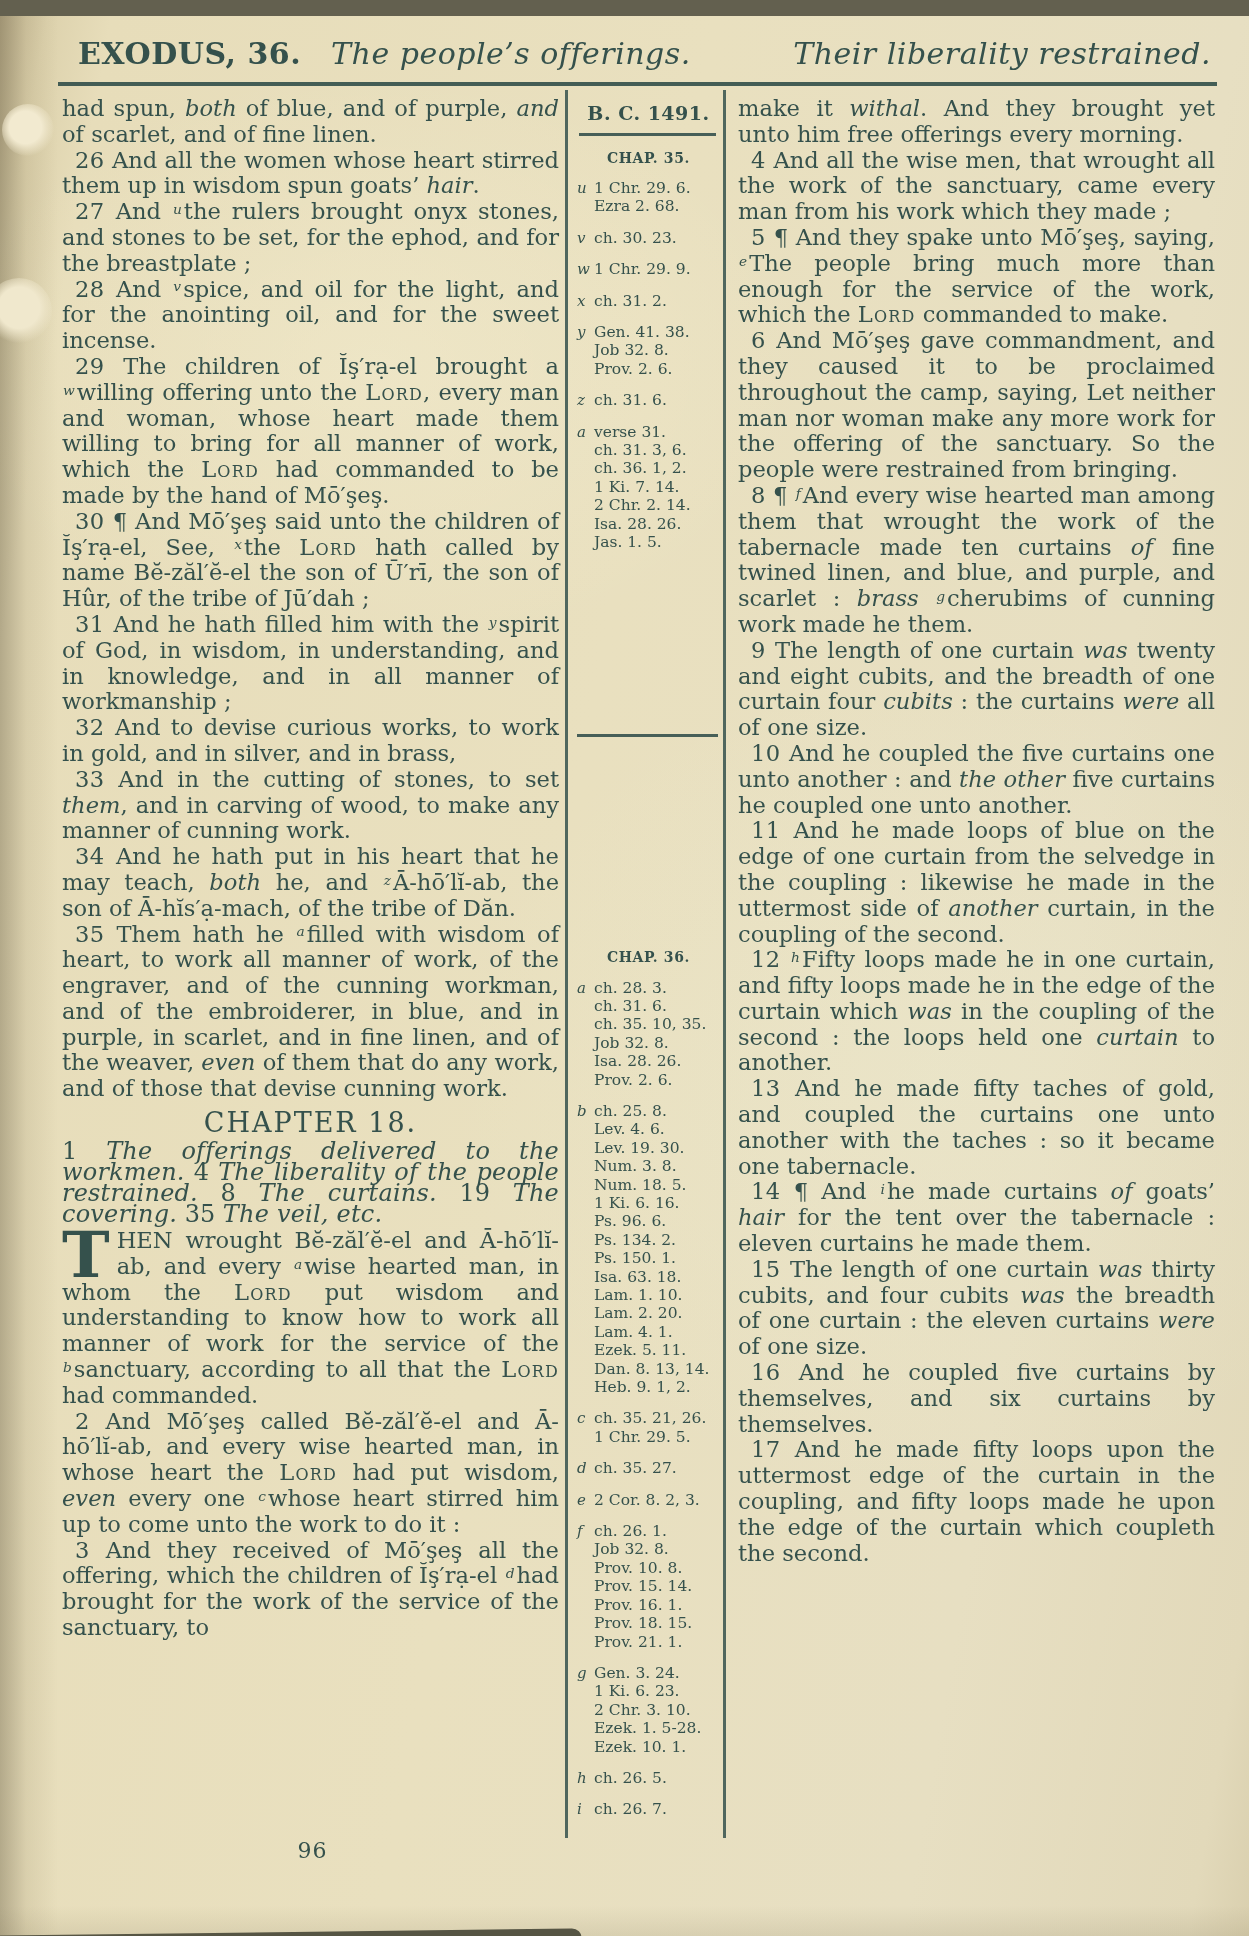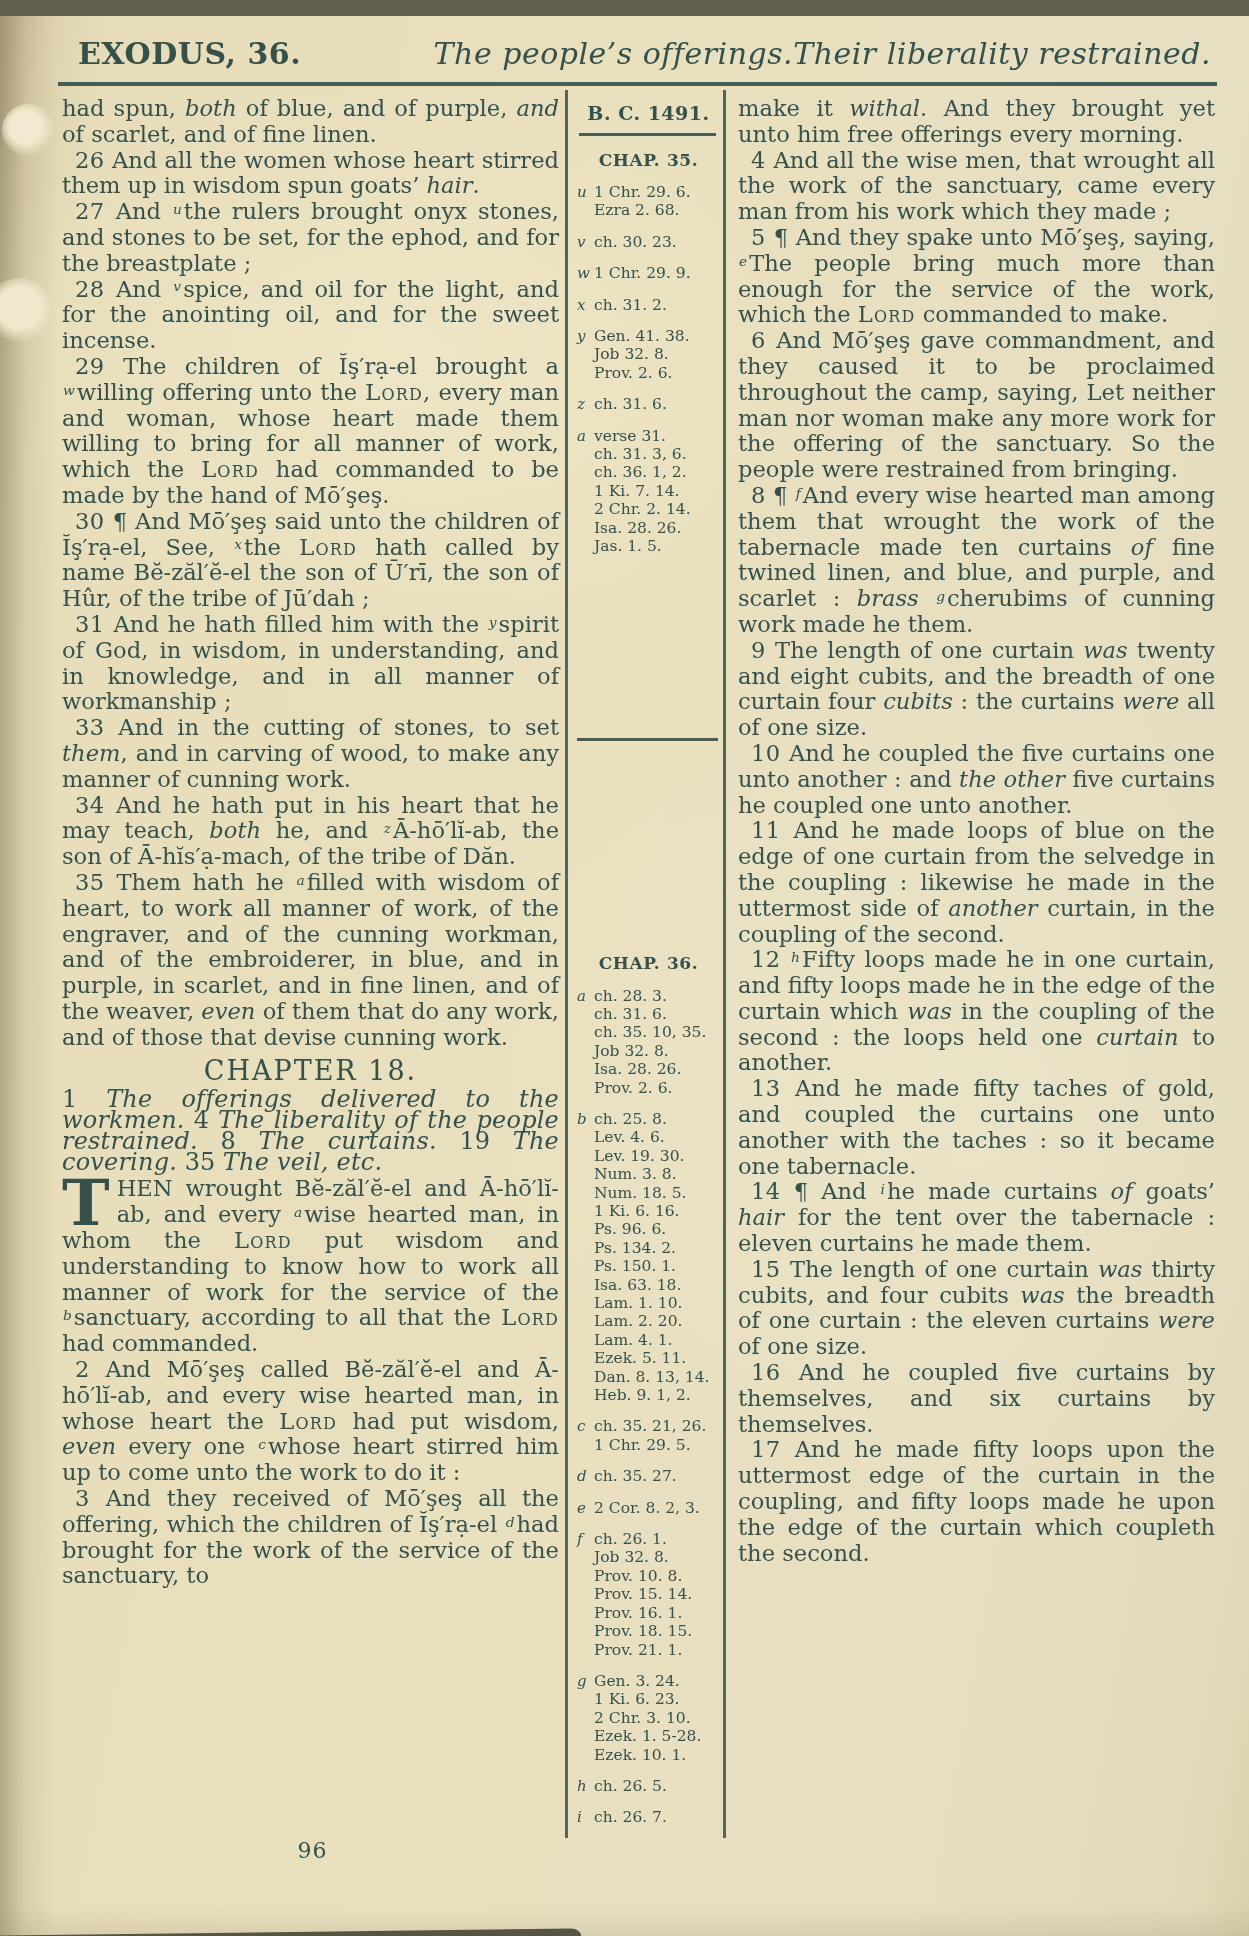--- a/index.html
+++ b/index.html
@@ -28,21 +28,21 @@
     transform:rotate(-.7deg);border-radius:6px 10px 0 0;}
   .hole{position:absolute;border-radius:50%;}
   .hole.h1{left:2px;top:88px;width:52px;height:52px;
     background:radial-gradient(circle at 45% 45%, #f2ead0 0 40%, rgba(242,234,208,0) 72%);}
   .hole.h2{left:-14px;top:262px;width:66px;height:66px;
     background:radial-gradient(circle at 50% 45%, #f0e8cd 0 42%, rgba(240,232,205,0) 72%);}
 
   .running-head{position:absolute;top:20px;left:62px;right:34px;
     display:flex;align-items:baseline;font-size:30px;letter-spacing:.5px;}
   .rh-book{font-weight:bold;padding-left:16px;white-space:nowrap;}
-  .rh-center{flex:1;text-align:right;font-style:italic;padding-left:30px;}
+  .rh-center{flex:1;text-align:left;font-style:italic;padding-left:30px;}
   .rh-right{text-align:left;font-style:italic;padding-right:4px;white-space:nowrap;}
   .head-rule{position:absolute;top:66px;left:58px;right:32px;height:4px;background:var(--ink);opacity:.92;}
 
   .columns{position:absolute;top:74px;left:60px;right:34px;height:1748px;
     display:flex;overflow:hidden;}
   .vrule{width:3px;background:var(--ink);opacity:.85;flex:none;}
   .col{flex:none;}
   .col.left{width:505px;padding:6px 6px 0 2px;box-sizing:border-box;}
   .col.center{width:155px;padding:4px 3px 0 9px;box-sizing:border-box;}
   .col.right{flex:1;padding:6px 0 0 12px;box-sizing:border-box;}
@@ -59,21 +59,21 @@
   .verse.has-drop{text-indent:0;}
 
   .chap-title{margin:5px 0 3px;font-size:27px;font-weight:normal;text-align:center;
     letter-spacing:2px;}
   .summary{margin:0 0 3px;font-size:24px;line-height:21px;text-align:justify;}
   .summary i{letter-spacing:.2px;}
 
   
   .bc{margin-top:8px;text-align:center;font-weight:bold;font-size:19px;letter-spacing:.5px;}
   .bc-rule{height:3px;background:var(--ink);margin:9px 4px 14px 2px;opacity:.9;}
-  .chap-head{text-align:center;font-weight:bold;font-size:17px;letter-spacing:.6px;margin:0 0 13px;}
+  .chap-head{text-align:center;font-weight:bold;font-size:14px;letter-spacing:.6px;margin:0 0 13px;}
   .refgroup{display:flex;margin:0 0 13px;}
   .reflet{flex:none;width:17px;font-style:italic;font-size:15px;line-height:18.4px;}
   .reflines{flex:1;}
   .reflines div{font-size:15.5px;line-height:18.4px;white-space:nowrap;}
   .mid-rule{height:3px;background:var(--ink);opacity:.9;margin:182px 2px 0 0;}
   .chap-head.c36{margin-top:212px;margin-bottom:14px;}
 
   .page-number{position:absolute;top:1822px;left:60px;width:505px;text-align:center;
     font-size:22px;letter-spacing:1px;}
 </style>
@@ -95,20 +95,21 @@
   <div class="columns">
     <div class="col left">
       <div id="lc-v35">
           <p class="verse flush">had spun, <i>both</i> of blue, and of purple, <i>and</i> of scarlet, and of fine linen.</p>
           <p class="verse"><span class="vnum">26</span> And all the women whose heart stirred them up in wisdom spun goats’ <i>hair</i>.</p>
           <p class="verse"><span class="vnum">27</span> And <sup class="ref">u</sup>the rulers brought onyx stones, and stones to be set, for the ephod, and for the breastplate ;</p>
           <p class="verse"><span class="vnum">28</span> And <sup class="ref">v</sup>spice, and oil for the light, and for the anointing oil, and for the sweet incense.</p>
           <p class="verse"><span class="vnum">29</span> The children of Ĭş′rạ-el brought a <sup class="ref">w</sup>willing offering unto the <span class="lord">Lord</span>, every man and woman, whose heart made them willing to bring for all manner of work, which the <span class="lord">Lord</span> had commanded to be made by the hand of Mō′şeş.</p>
           <p class="verse"><span class="vnum">30</span> ¶ And Mō′şeş said unto the children of Ĭş′rạ-el, See, <sup class="ref">x</sup>the <span class="lord">Lord</span> hath called by name Bĕ-zăl′ĕ-el the son of Ū′rī, the son of Hûr, of the tribe of Jū′dah ;</p>
           <p class="verse"><span class="vnum">31</span> And he hath filled him with the <sup class="ref">y</sup>spirit of God, in wisdom, in understanding, and in knowledge, and in all manner of workmanship ;</p>
+          <p class="verse"><span class="vnum">32</span> And to devise curious works, to work in gold, and in silver, and in brass,</p>
           <p class="verse"><span class="vnum">33</span> And in the cutting of stones, to set <i>them</i>, and in carving of wood, to make any manner of cunning work.</p>
           <p class="verse"><span class="vnum">34</span> And he hath put in his heart that he may teach, <i>both</i> he, and <sup class="ref">z</sup>Ā-hō′lĭ-ab, the son of Ā-hĭs′ạ-mach, of the tribe of Dăn.</p>
           <p class="verse"><span class="vnum">35</span> Them hath he <sup class="ref">a</sup>filled with wisdom of heart, to work all manner of work, of the engraver, and of the cunning workman, and of the embroiderer, in blue, and in purple, in scarlet, and in fine linen, and of the weaver, <i>even</i> of them that do any work, and of those that devise cunning work.</p>
         </div>
       <h2 class="chap-title">CHAPTER 18.</h2>
       <p class="summary" id="lc-summary">1 <i>The offerings delivered to the workmen.</i> 4 <i>The liberality of the people restrained.</i> 8 <i>The curtains.</i> 19 <i>The covering.</i> 35 <i>The veil, etc.</i></p>
       <div id="lc-v36">
           <p class="verse has-drop"><span class="dropcap">T</span>HEN wrought Bĕ-zăl′ĕ-el and Ā-hō′lĭ-ab, and every <sup class="ref">a</sup>wise hearted man, in whom the <span class="lord">Lord</span> put wisdom and understanding to know how to work all manner of work for the service of the <sup class="ref">b</sup>sanctuary, according to all that the <span class="lord">Lord</span> had commanded.</p>
           <p class="verse"><span class="vnum">2</span> And Mō′şeş called Bĕ-zăl′ĕ-el and Ā-hō′lĭ-ab, and every wise hearted man, in whose heart the <span class="lord">Lord</span> had put wisdom, <i>even</i> every one <sup class="ref">c</sup>whose heart stirred him up to come unto the work to do it :</p>
           <p class="verse"><span class="vnum">3</span> And they received of Mō′şeş all the offering, which the children of Ĭş′rạ-el <sup class="ref">d</sup>had brought for the work of the service of the sanctuary, to</p>

